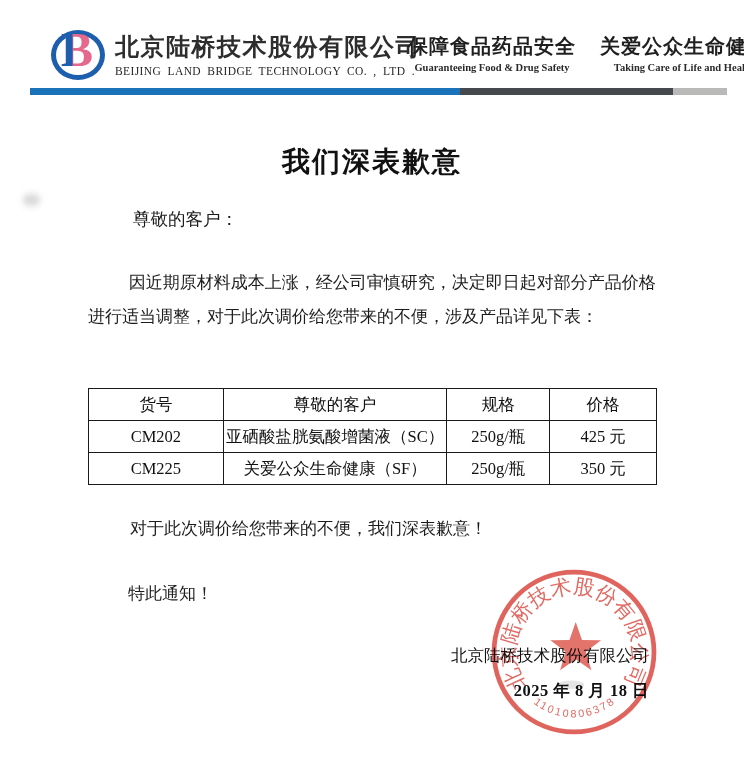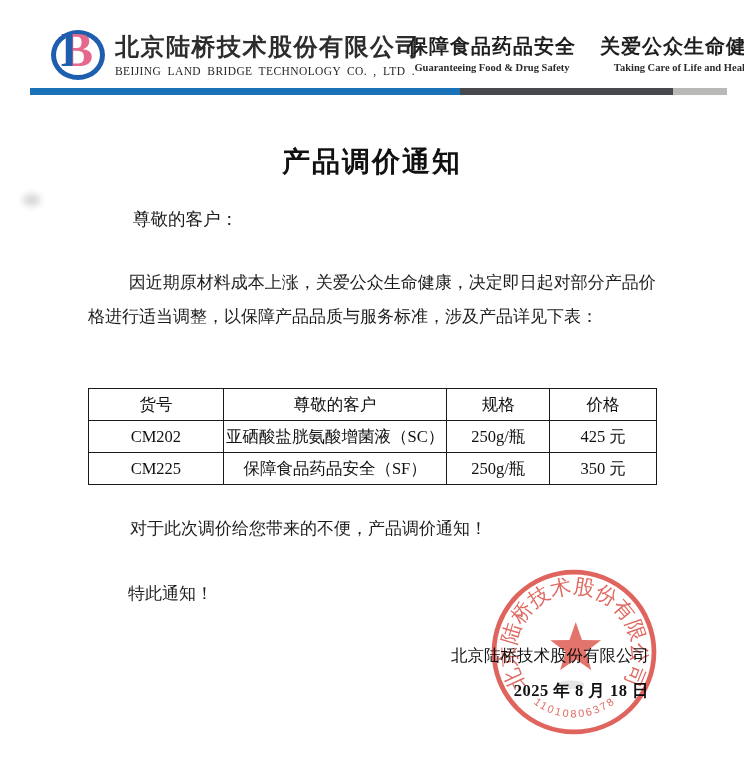--- a/index.html
+++ b/index.html
@@ -106,26 +106,26 @@
     <div class="slogan-en">Taking Care of Life and Health</div>
   </div>
 </div>
 
 <div class="divider">
   <div class="seg-blue"></div>
   <div class="seg-dark"></div>
   <div class="seg-light"></div>
 </div>
 
-<div class="doc-title">产品调价通知</div>
+<div class="doc-title">我们深表歉意</div>
 
 <div class="salutation">尊敬的客户：</div>
 
 <div class="para-block">
-  <p>因近期原材料成本上涨，关爱公众生命健康，决定即日起对部分产品价格进行适当调整，以保障产品品质与服务标准，涉及产品详见下表：</p>
+  <p>因近期原材料成本上涨，经公司审慎研究，决定即日起对部分产品价格进行适当调整，对于此次调价给您带来的不便，涉及产品详见下表：</p>
 </div>
 
 <table class="price-table">
   <colgroup>
     <col style="width:135px">
       <col style="width:224px">
       <col style="width:103px">
       <col style="width:107px">
   </colgroup>
   <tbody>
@@ -136,28 +136,28 @@
     <th>价格</th>
   </tr>
   <tr>
     <td>CM202</td>
     <td>亚硒酸盐胱氨酸增菌液（SC）</td>
     <td>250g/瓶</td>
     <td>425 元</td>
   </tr>
   <tr>
     <td>CM225</td>
-    <td>保障食品药品安全（SF）</td>
+    <td>关爱公众生命健康（SF）</td>
     <td>250g/瓶</td>
     <td>350 元</td>
   </tr>
 </tbody>
   </table>
 
-<div class="apology">对于此次调价给您带来的不便，产品调价通知！</div>
+<div class="apology">对于此次调价给您带来的不便，我们深表歉意！</div>
 <div class="notice">特此通知！</div>
 
 <div class="sig-block">
   <div class="sig-company">北京陆桥技术股份有限公司</div>
   <div class="sig-date">2025 年 8 月 18 日</div>
 </div>
 
 <svg class="stamp" viewBox="0 0 200 200">
   <circle cx="100" cy="100" r="93" fill="none" stroke="#d9453c" stroke-width="5.5" opacity=".9"></circle>
   <path id="arcTop" d="M 44.3 139 A 68 68 0 1 1 155.7 139" fill="none"></path>

